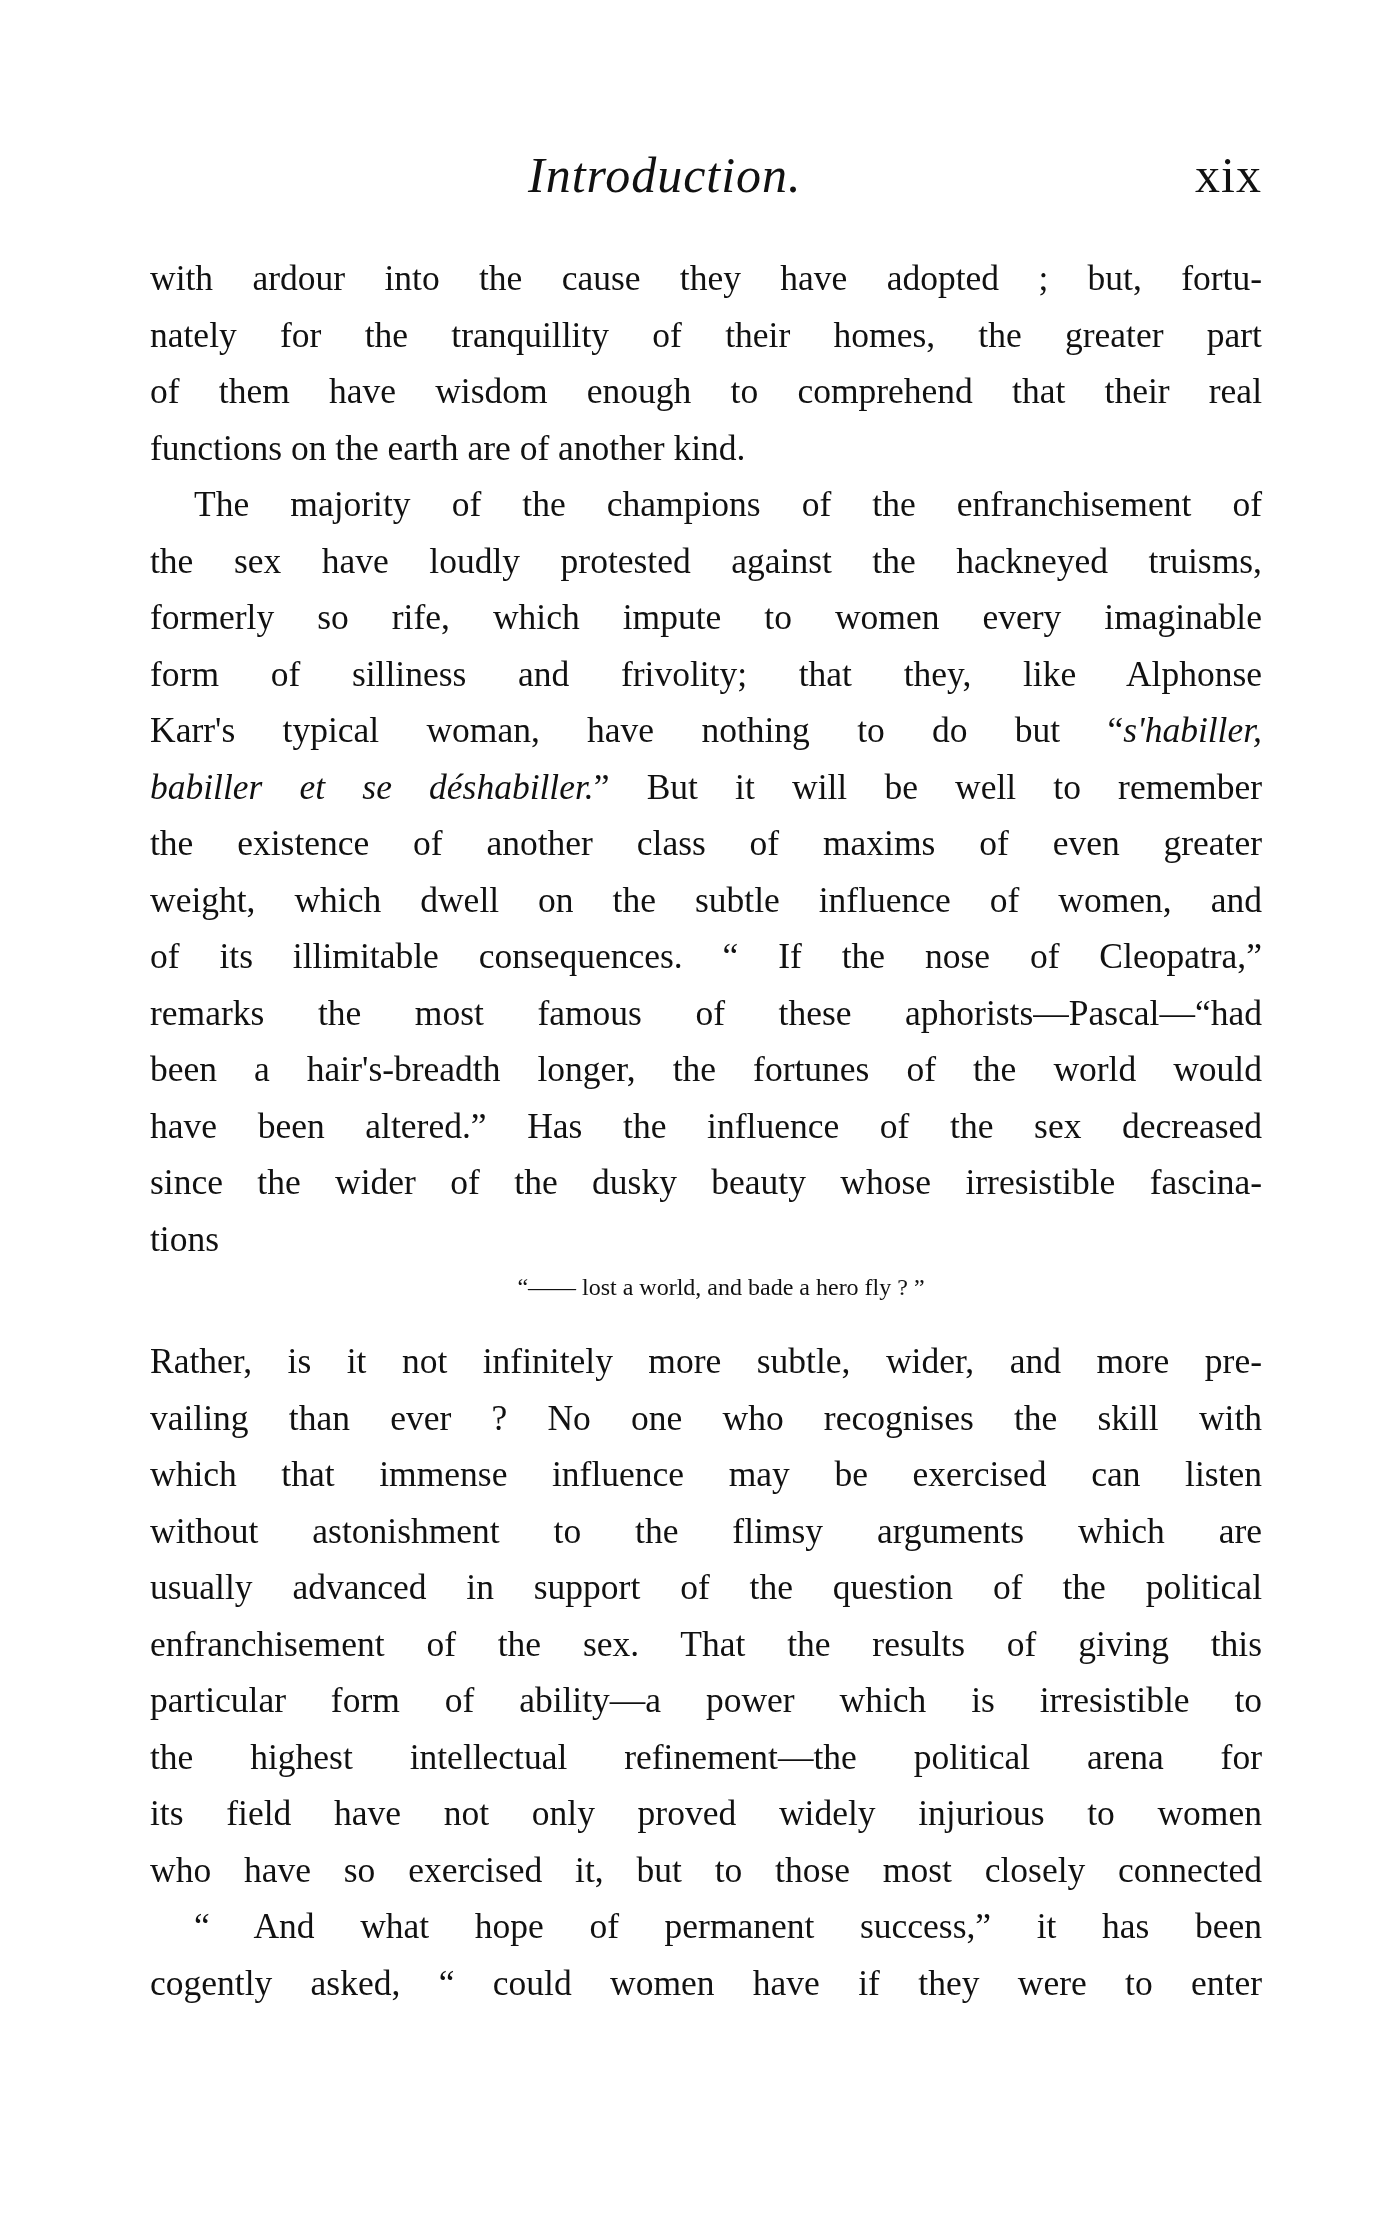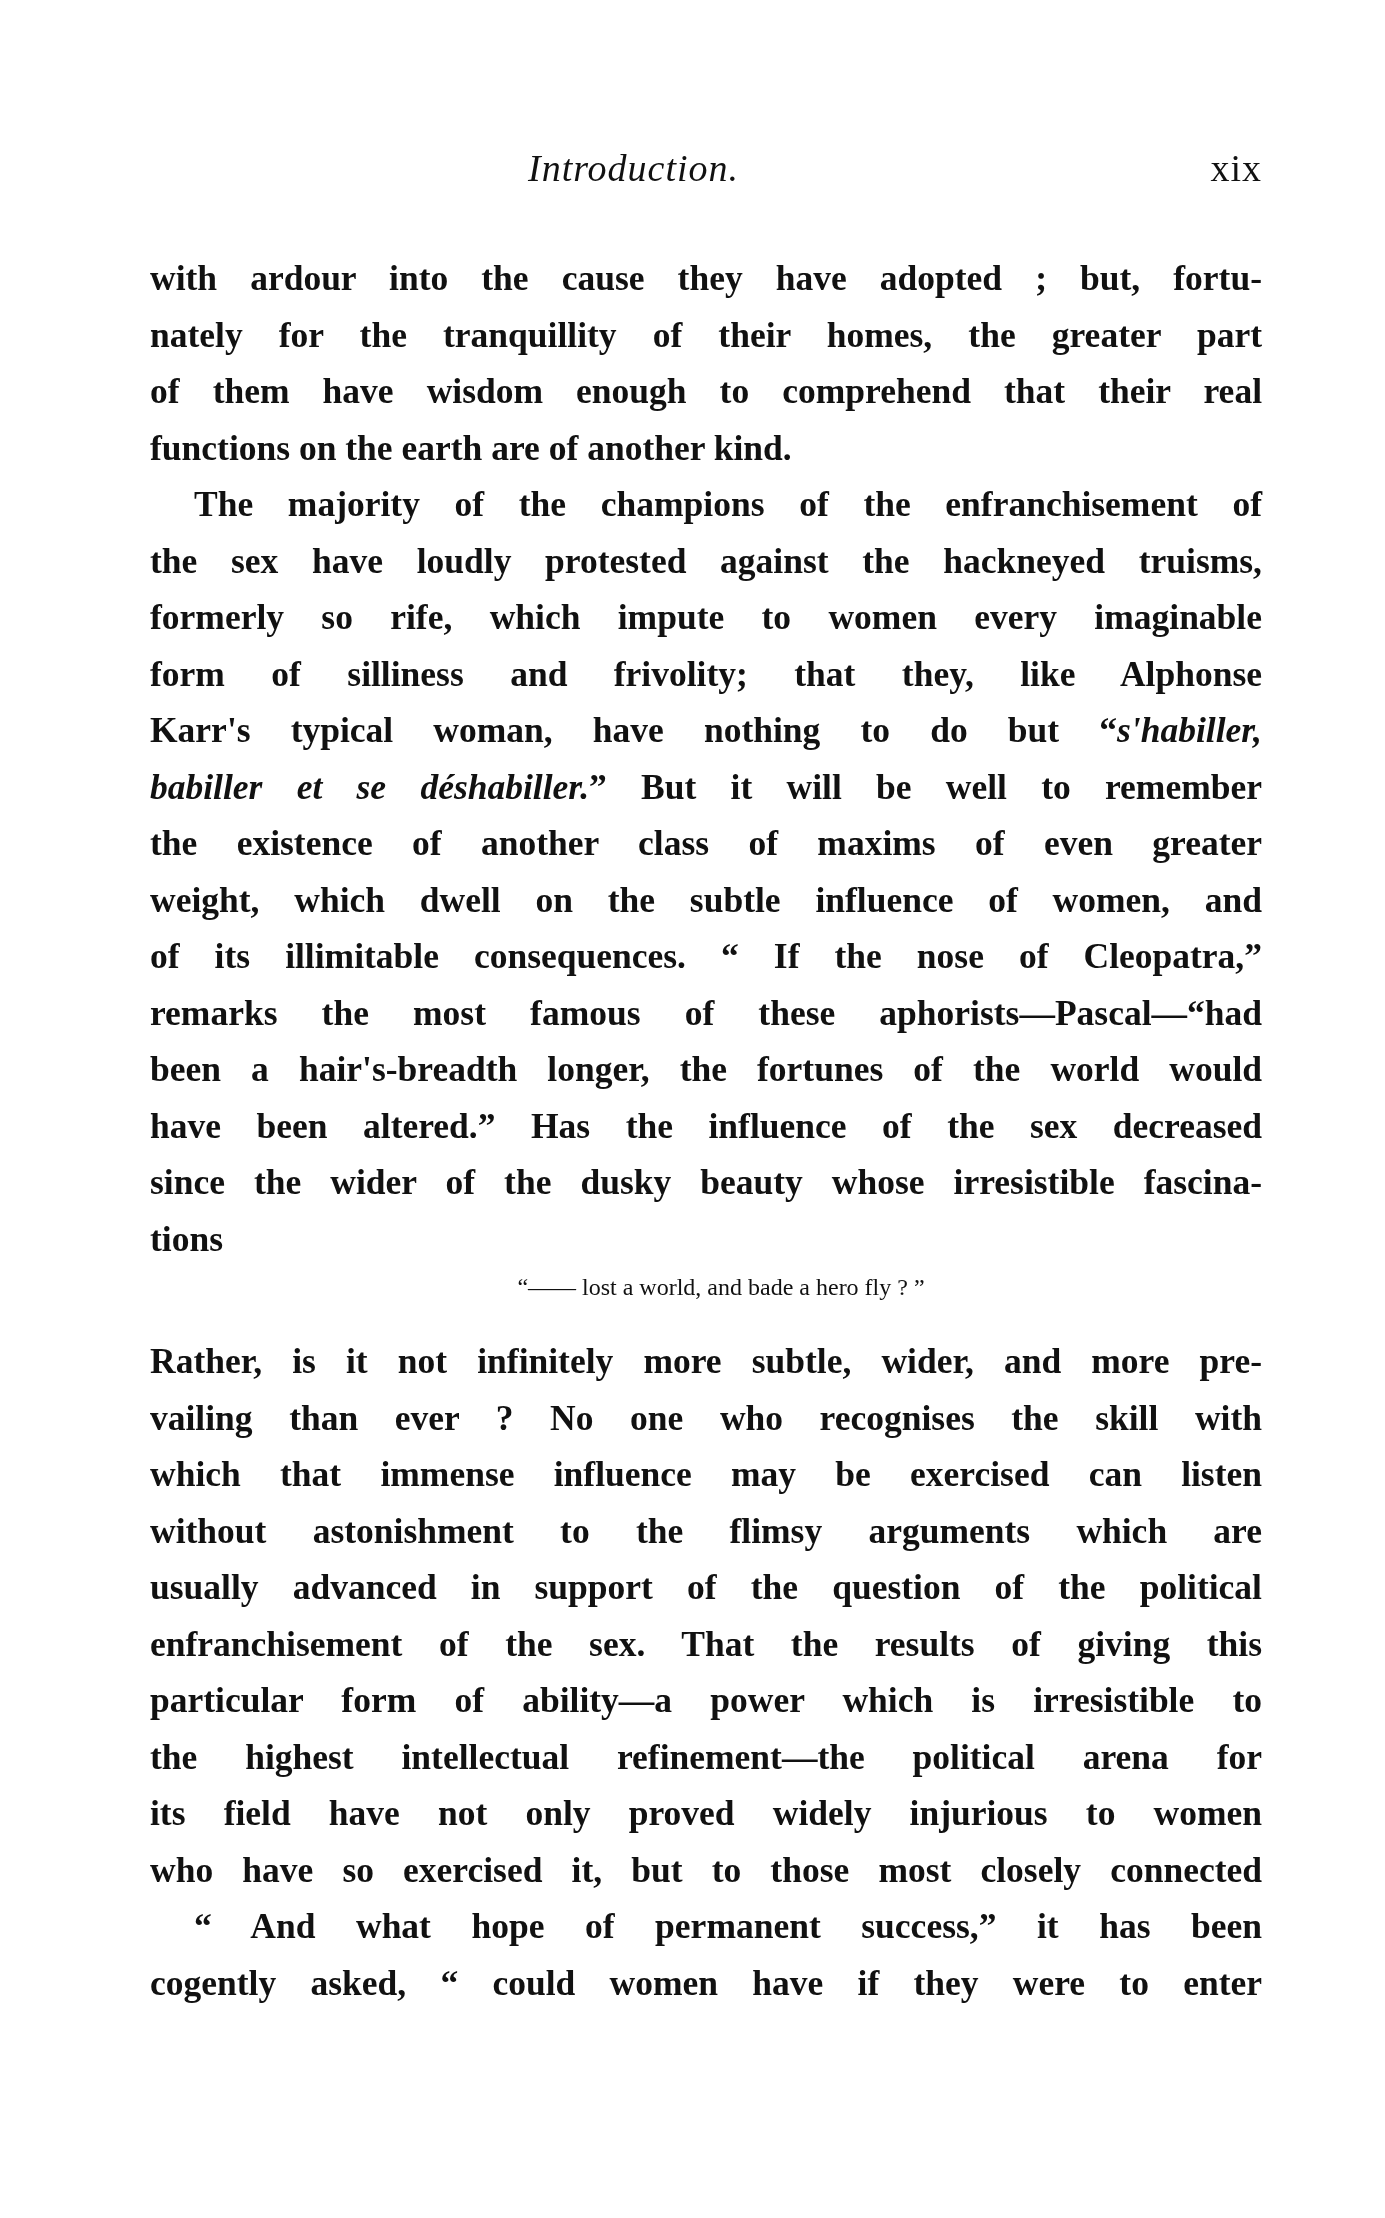--- a/index.html
+++ b/index.html
@@ -3,35 +3,35 @@
 <meta charset="utf-8">
 <style>
   html, body { margin: 0; padding: 0; background: #ffffff; }
   body { width: 1385px; height: 2218px; position: relative; overflow: hidden; color: #111; }
   .page {
     position: absolute; left: 150px; top: 0; width: 1112px;
     font-family: "Liberation Serif", "DejaVu Serif", serif;
   }
   .running-head {
     position: absolute; top: 146px; left: 0; width: 1112px; height: 50px;
-    font-size: 38px;
+    font-size: 50px;
   }
   .running-head .title {
     position: absolute; left: 378px; top: 0; font-style: italic; letter-spacing: 1px;
   }
   .running-head .folio {
     position: absolute; right: 0; top: 0; letter-spacing: 1px; margin-left: 24px;
   }
   .body-text {
     position: absolute; top: 250px; left: 0; width: 1112px;
     font-size: 35.5px; line-height: 56.5px;
   }
   .line {
     display: block; width: 1112px; height: 56.5px; white-space: nowrap;
-    text-align: justify; text-align-last: justify; overflow: visible; font-weight: bold;
+    text-align: justify; text-align-last: justify; overflow: visible;
   }
   .line.last { text-align-last: left; }
   .line.indent { padding-left: 44px; width: 1068px; }
   .quote-line {
     display: block; text-align: center; font-size: 24px; height: 66px;
     line-height: 40px; padding-left: 30px;
   }
   i { font-style: italic; }
 </style>
 </head>

